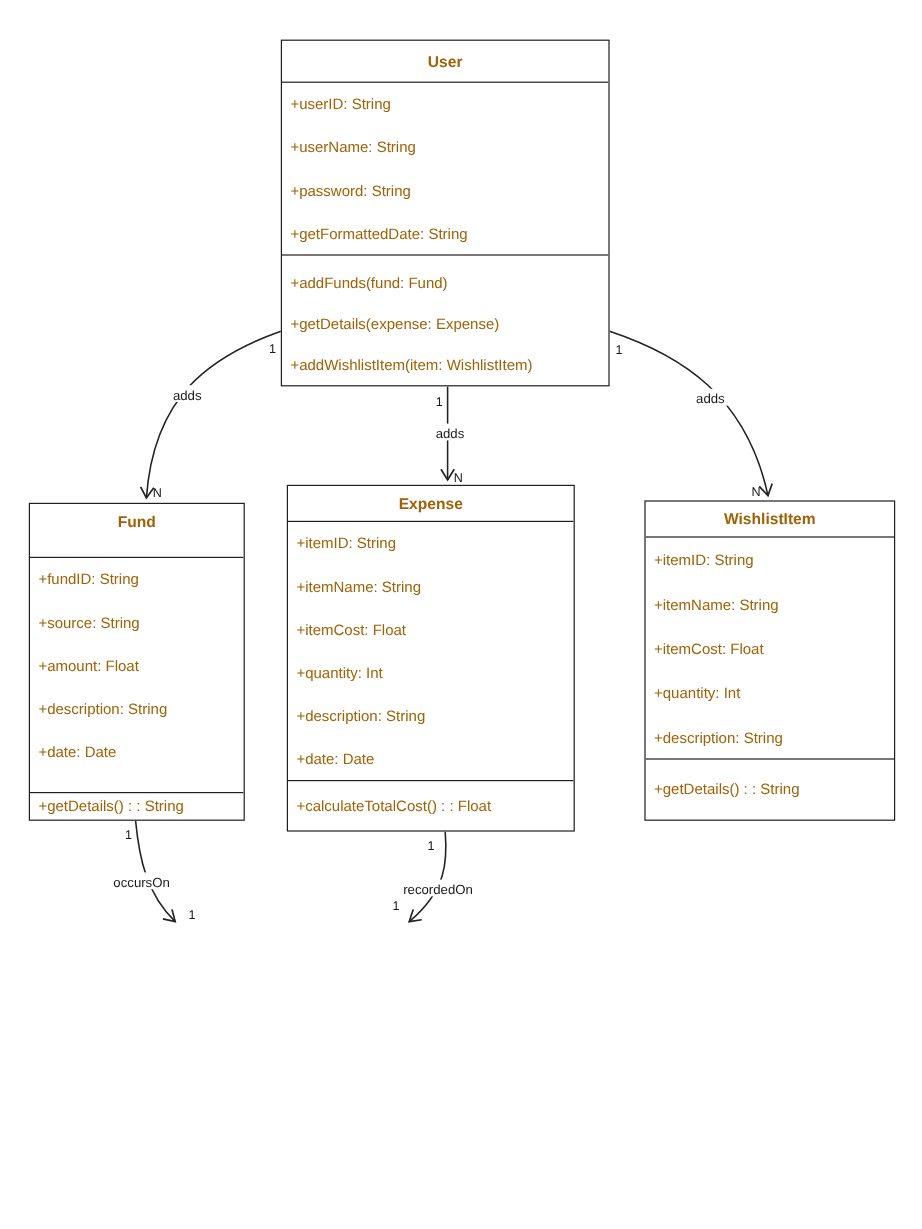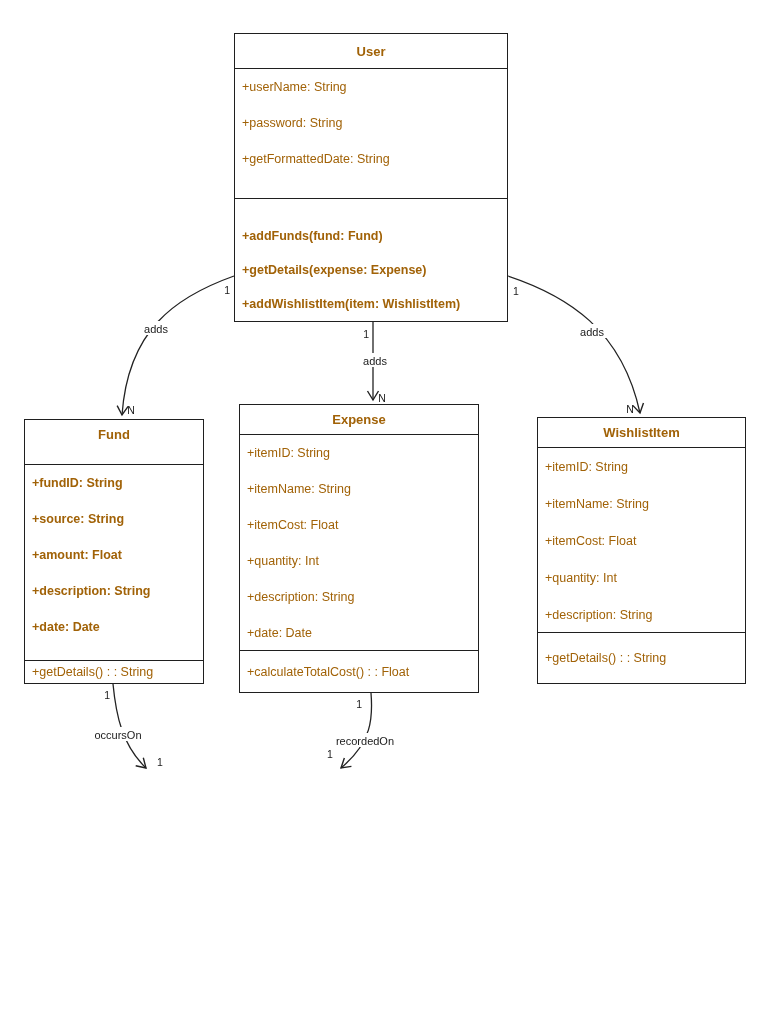--- a/index.html
+++ b/index.html
@@ -35,28 +35,28 @@
     white-space: nowrap;
   }
   .uml-methods.single { flex: 1 1 auto; display: flex; align-items: center; }
   .uml-methods.single .uml-row { height: auto; }
 
   
   #cls-user { left: 234px; top: 33px; width: 274px; height: 289px; }
   #cls-user .uml-title { height: 34px; }
   #cls-user .uml-attrs { height: 144px; }
   #cls-user .uml-attrs .uml-row { height: 36px; }
-  #cls-user .uml-methods { flex: 1 1 auto; padding-top: 20px; font-weight: bold; }
+  #cls-user .uml-methods { flex: 1 1 auto; padding-top: 6px; }
   #cls-user .uml-methods .uml-row { height: 34px; }
 
   
   #cls-fund { left: 24px; top: 419px; width: 180px; height: 265px; gap: 15px; }
   #cls-fund .uml-title { height: 29px; }
   #cls-fund .uml-attrs { height: 181px; }
-  #cls-fund .uml-attrs .uml-row { height: 36px; font-weight: bold; }
+  #cls-fund .uml-attrs .uml-row { height: 36px; }
 
   
   #cls-expense { left: 239px; top: 404px; width: 240px; height: 289px; }
   #cls-expense .uml-title { height: 29px; }
   #cls-expense .uml-attrs { height: 216px; }
   #cls-expense .uml-attrs .uml-row { height: 36px; }
 
   
   #cls-wishlist { left: 537px; top: 417px; width: 209px; height: 267px; }
   #cls-wishlist .uml-title { height: 29px; }
@@ -126,20 +126,21 @@
     <text class="mult" x="131" y="414" text-anchor="middle">N</text>
     <text class="mult" x="382" y="402" text-anchor="middle">N</text>
     <text class="mult" x="630" y="413" text-anchor="middle">N</text>
     <text class="mult" x="160" y="766" text-anchor="middle">1</text>
     <text class="mult" x="330" y="758" text-anchor="middle">1</text>
   </svg>
 
   <div class="uml-class" id="cls-user">
     <div class="uml-title">User</div>
     <div class="uml-attrs">
+      <div class="uml-row">+userID: String</div>
       <div class="uml-row">+userName: String</div>
       <div class="uml-row">+password: String</div>
       <div class="uml-row">+getFormattedDate: String</div>
     </div>
     <div class="uml-methods">
       <div class="uml-row">+addFunds(fund: Fund)</div>
       <div class="uml-row">+getDetails(expense: Expense)</div>
       <div class="uml-row">+addWishlistItem(item: WishlistItem)</div>
     </div>
   </div>

